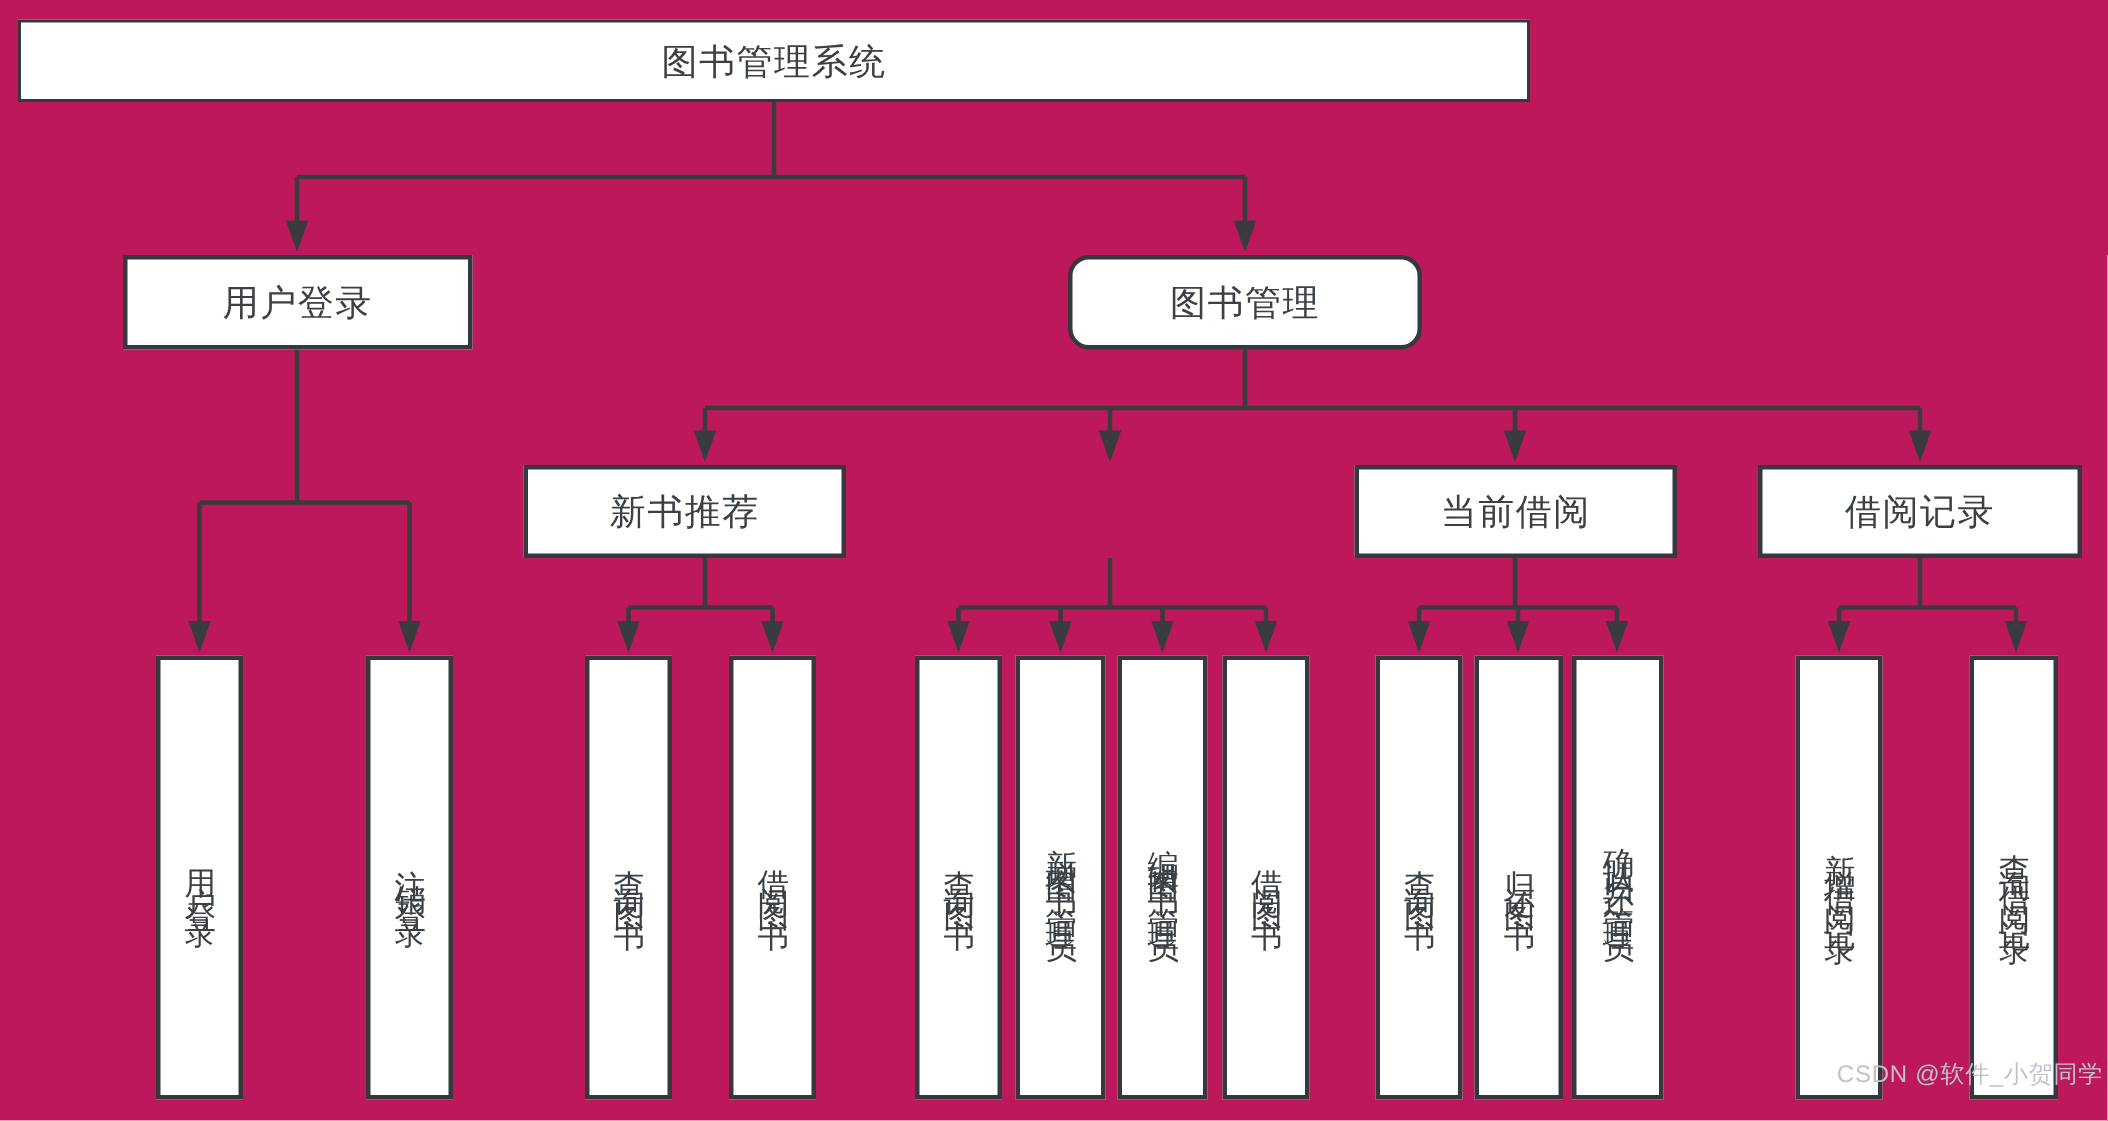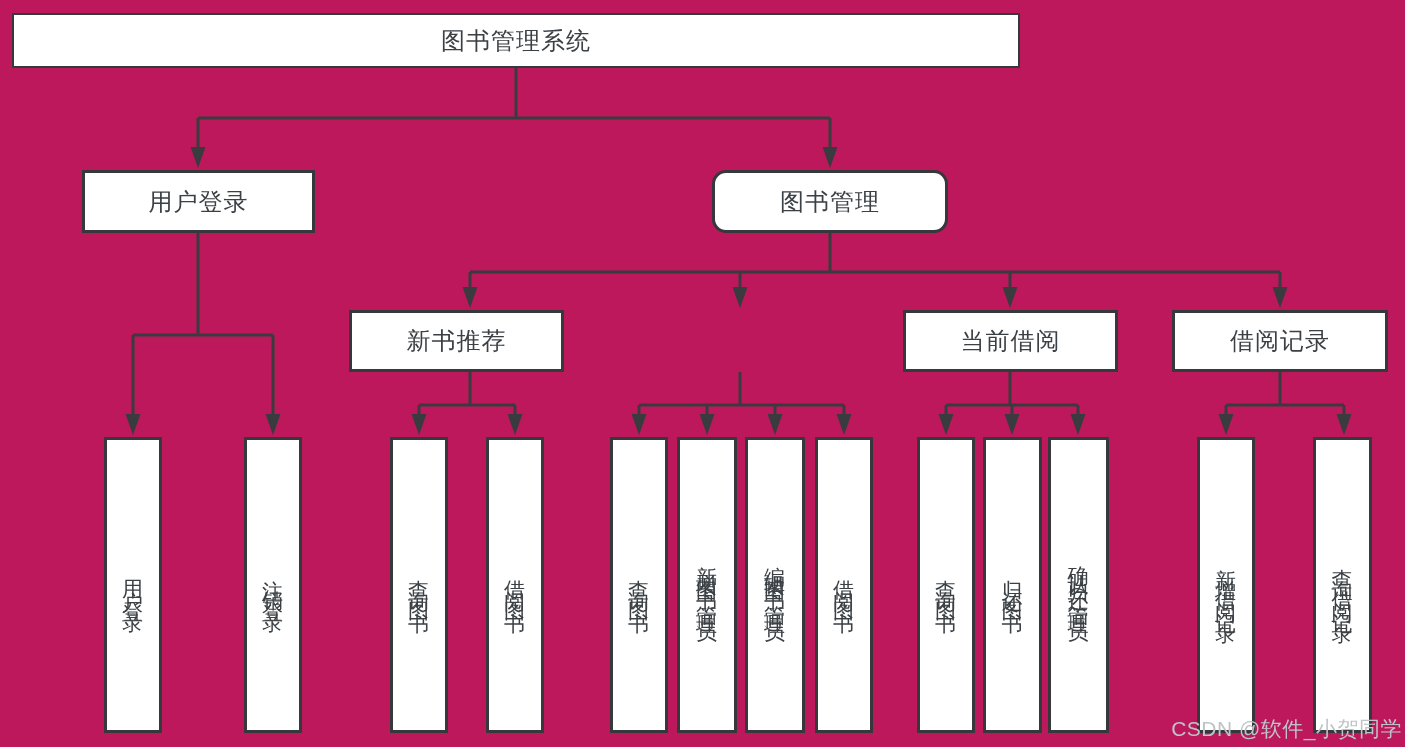--- a/index.html
+++ b/index.html
@@ -50,22 +50,22 @@
     letter-spacing: 11px;
     line-height: 1;
     white-space: nowrap;
   }
   .v-label.tight {
     letter-spacing: 8px;
   }
   .watermark {
     position: absolute;
     right: 3px;
-    bottom: 4px;
-    font-size: 21px;
+    bottom: 20px;
+    font-size: 16px;
     color: #bfc3c9;
     letter-spacing: 0.5px;
     z-index: 5;
     white-space: nowrap;
   }
 </style>
 </head>
 <body>
 
 <div class="canvas">

